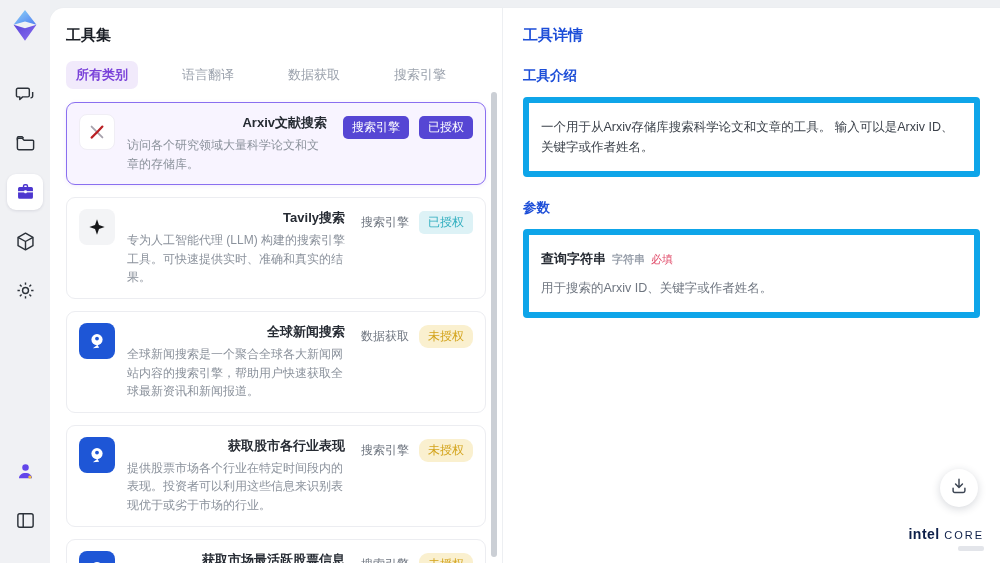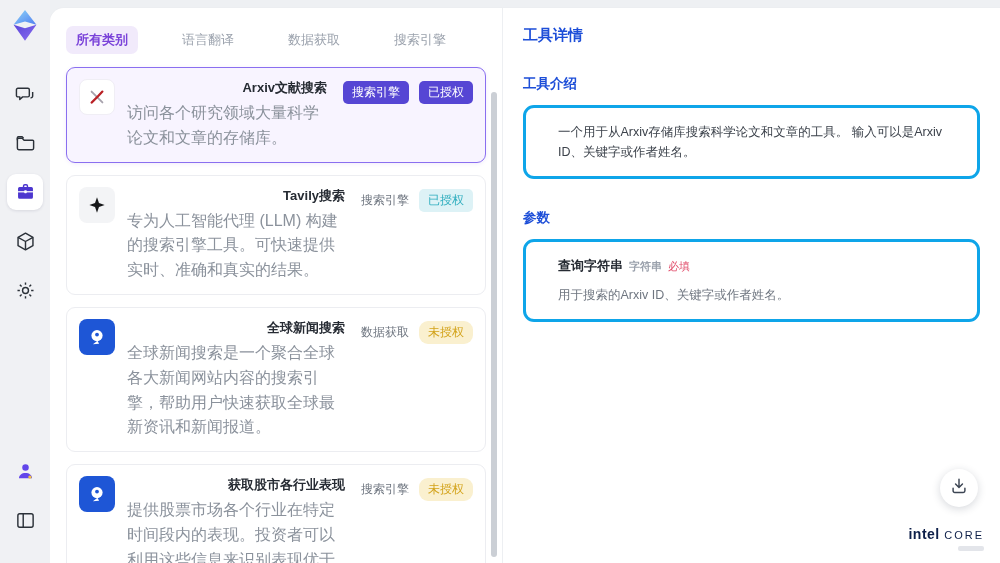--- a/index.html
+++ b/index.html
@@ -42,41 +42,41 @@
   .card.selected { border:1.5px solid #8a6ff0; background:#f8f4ff; box-shadow:0 1px 4px rgba(122,66,217,.10); }
   .tool-ic {
     width:36px; height:36px; border-radius:8px; flex:0 0 36px;
     display:flex; align-items:center; justify-content:center;
   }
   .tool-ic.white { background:#fff; border:1px solid #f0eef5; }
   .tool-ic.gray  { background:#f3f4f6; }
   .tool-ic.blue  { background:#1e56d6; }
   .card-text { flex:1; min-width:0; padding-right:4px; }
   .card-name { font-size:13px; font-weight:bold; color:#262b33; margin-bottom:4px;text-align:right; }
-  .card-desc { font-size:16px; color:#8b929c; line-height:1.55; }
+  .card-desc { font-size:12px; color:#8b929c; line-height:1.55; }
   .card-badges { display:flex; gap:10px; align-items:center; flex:0 0 auto; padding-top:2px; }
   .pill { font-size:12px; border-radius:5px; padding:3px 9px; white-space:nowrap; }
   .pill.solid  { background:#5646d4; color:#ffffff; }
   .pill.cyan   { background:#ddf2f6; color:#30aebf; }
   .pill.yellow { background:#faf0cf; color:#d3a31b;border-radius:9px; }
   .cat-text { font-size:12px; color:#6f7680; white-space:nowrap; }
   .scrollbar {
     position:absolute; right:5px; top:84px; bottom:6px; width:6px;
     background:#cbcfd5; border-radius:3px; cursor:pointer;
   }
   .divider { width:1px; background:#edeff2; }
   
   .panel-right { flex:1; position:relative; padding:18px 20px; }
   .section-h { font-size:13.5px; font-weight:bold; color:#1d4ed8; }
   .section-h.big { font-size:15px; }
   .info-box {
-    border:3px solid #0ea5e9; border-radius:11px; background:#fff;
-    padding:14px 32px; margin-top:12px; font-size:12.5px; color:#3c424b; line-height:1.6;
-  }
-  .mt { margin-top:30px; }
+    border:6px solid #0ea5e9; border-radius:4px; background:#fff;
+    padding:14px 12px; margin-top:12px; font-size:12.5px; color:#3c424b; line-height:1.6;
+  }
+  .mt { margin-top:22px; }
   .param-name { font-size:13px; font-weight:bold; color:#262b33;text-align:center; }
   .param-type { font-size:11px; color:#9aa1ac; margin-left:6px;font-weight:bold; }
   .param-req  { font-size:11px; color:#e14c6a; margin-left:6px; }
   .param-desc { font-size:12.5px; color:#6f7680; margin-top:8px; }
   
   .dl-btn {
     position:absolute; right:22px; bottom:56px; width:38px; height:38px; border-radius:50%;
     background:#ffffff; box-shadow:0 2px 8px rgba(30,40,60,.18); display:flex;
     align-items:center; justify-content:center; cursor:pointer;
   }
@@ -173,20 +173,21 @@
         <rect x="3" y="4" width="16" height="14" rx="2"></rect>
         <line x1="8.6" y1="4" x2="8.6" y2="18"></line>
       </svg>
     </span>
   </div>
 </div>
 
 <div class="surface">
 
   <div class="panel-left">
+    <div class="panel-title">工具集</div>
 
     <div class="tabs">
       <span class="tab active">所有类别</span>
       <span class="tab">语言翻译</span>
       <span class="tab">数据获取</span>
       <span class="tab">搜索引擎</span>
     </div>
 
     <div class="cards">
 

